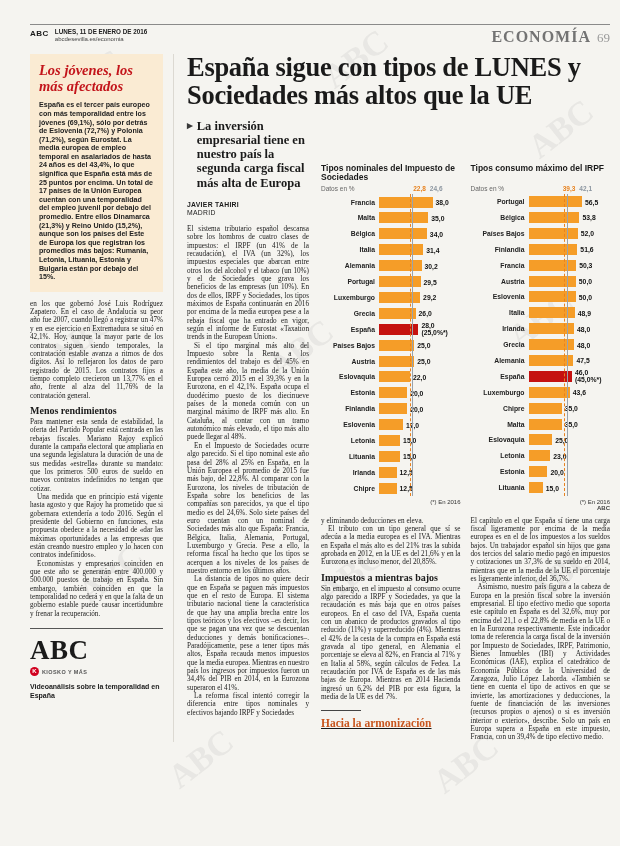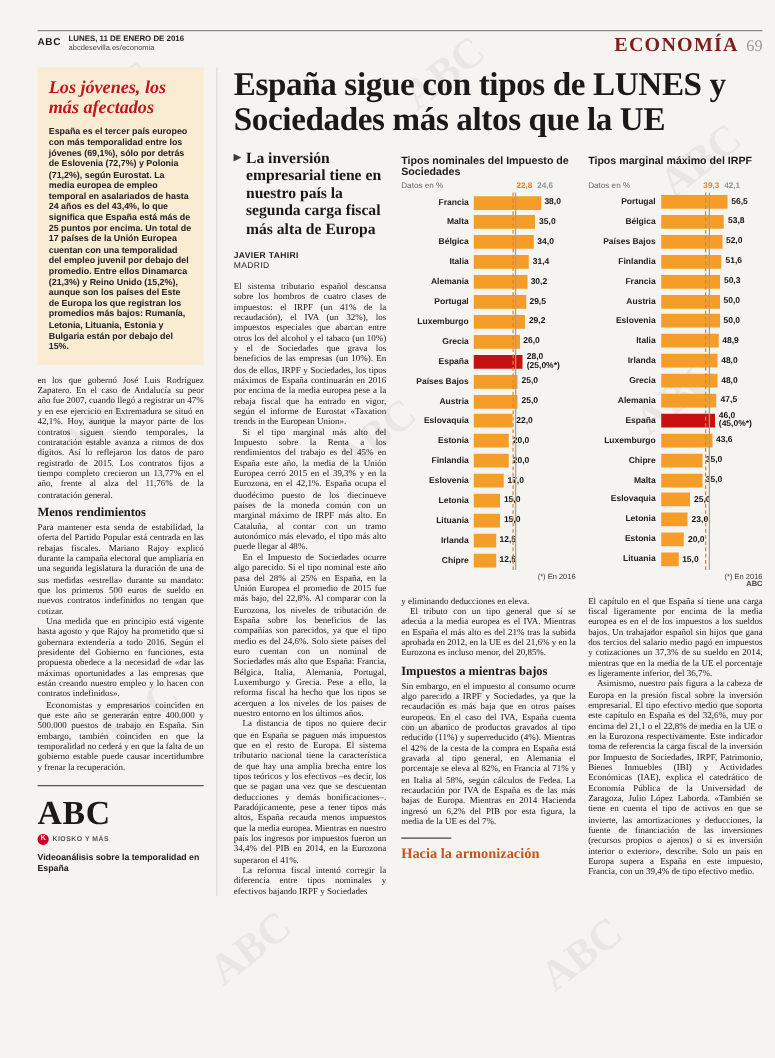--- a/index.html
+++ b/index.html
@@ -10,21 +10,21 @@
   .wm{position:absolute;font:700 34px "Liberation Serif",serif;color:rgba(60,60,60,0.065);
       transform:rotate(-38deg);pointer-events:none;z-index:0;}
   .inner>*{position:relative;z-index:1;}
   
   .header-row{border-top:1px solid #8a8a8a;padding-top:3px;display:flex;justify-content:space-between;align-items:flex-start;margin-bottom:8px;}
   .header-left{display:flex;gap:6px;align-items:flex-start;}
   .brand{font:700 8px "Liberation Sans",sans-serif;letter-spacing:.5px;margin-top:1px;}
   .hdates{font:700 6.3px/7.5px "Liberation Sans",sans-serif;color:#222;}
   .hurl{font:400 6px "Liberation Sans",sans-serif;color:#444;}
   .header-right{display:flex;align-items:baseline;gap:6px;}
-  .section{font:700 16px "Liberation Serif",serif;color:#7f1d1d;letter-spacing:1px;}
+  .section{font:700 16px "Liberation Serif",serif;color:#737373;letter-spacing:1px;}
   .pagenum{font:400 13px "Liberation Serif",serif;color:#9a9a9a;}
   
   .content{display:flex;gap:13px;}
   .sidebar{width:133px;flex:none;padding-right:10px;border-right:1px solid #dcd9d2;}
   .main{flex:1;min-width:0;}
   h1{font:700 26.5px/1.05 "Liberation Serif",serif;letter-spacing:-.3px;margin:0 0 9px;}
   .main-row{display:flex;gap:12px;}
   .col2{width:122px;flex:none;}
   .chart-zone{flex:1;min-width:0;}
   
@@ -48,21 +48,21 @@
   .klabel{font:700 5.5px "Liberation Sans",sans-serif;color:#555;letter-spacing:.4px;}
   .promo-caption{font:700 7px/8.6px "Liberation Sans",sans-serif;}
   
   .chart-head h2{font:700 12.5px "Liberation Sans",sans-serif;margin:0 0 3px;}
   .legend{display:flex;align-items:center;gap:4px;font:400 6.5px "Liberation Sans",sans-serif;color:#555;
           border-bottom:1px solid #e2dfd8;padding-bottom:3px;}
   .sw{width:13px;height:0;flex:none;}
   .sw-ue{border-top:2px dashed #E8821E;}
   .sw-euro{border-top:2px solid #98A2AC;margin-left:8px;}
   .charts-row{display:flex;gap:10px;}
-  .chart{flex:1;min-width:0;}
+  .chart{flex:1;min-width:0;margin-top:40px;}
   .chart h3{font:700 8.5px/1.15 "Liberation Sans",sans-serif;margin:5px 0 2px;min-height:19px;}
   .chart-units{display:flex;align-items:baseline;font:400 6.5px "Liberation Sans",sans-serif;color:#666;margin-bottom:2px;}
   .chart-units .sp{flex:1;}
   .mv{font-weight:700;}
   .mv-ue{color:#E8821E;}
   .mv-euro{color:#8C96A0;margin-left:4px;}
   .endpad{width:18px;flex:none;}
   .rows{position:relative;margin-top:1px;}
   .crow{display:flex;align-items:center;height:15.9px;}
   .clabel{width:54px;padding-right:4px;text-align:right;font:700 6.8px "Liberation Sans",sans-serif;color:#222;flex:none;}
@@ -73,21 +73,21 @@
         color:#111;white-space:pre-line;}
   .overlay{position:absolute;left:54px;right:0;top:0;bottom:0;pointer-events:none;}
   .mline{position:absolute;top:0;bottom:0;width:0;}
   .mline-ue{border-left:1px dashed #E8821E;}
   .mline-euro{border-left:1px solid #98A2AC;}
   .footnote{text-align:right;font:400 6px "Liberation Sans",sans-serif;color:#333;margin-top:3px;}
   .credit{text-align:right;font:700 6px "Liberation Sans",sans-serif;color:#444;}
   
   .below-row{display:flex;gap:10px;margin-top:6px;}
   .col3,.col4{flex:1;min-width:0;}
-  .harmon-box{margin-top:9px;}
+  .harmon-box{margin-top:9px;text-decoration:underline;}
   .hr-short{border-top:1px solid #444;width:40px;margin-bottom:6px;}
   .kicker{font:700 11.5px "Liberation Serif",serif;color:#C8551E;margin-bottom:2px;}
   .quote{font:700 12px/1.18 "Liberation Serif",serif;color:#111;}
 </style>
 </head>
 <body>
 
 <div class="page">
   <div id="wm-layer">
       <span class="wm" style="left: 55px; top: 60px;">ABC</span>
@@ -314,21 +314,21 @@
                     </div>
                     <div class="overlay">
                       <div class="mline mline-ue" style="left: calc(60% - 16.8px);"></div>
                       <div class="mline mline-euro" style="left: calc(64.7368% - 18.1263px);"></div>
                     </div>
                   </div>
                 <div class="footnote">(*) En 2016</div>
               </div>
 
               <div class="chart">
-                <h3>Tipos marginal máximo del IRPF</h3>
+                <h3>Tipos consumo máximo del IRPF</h3>
                 <div class="chart-units">
                   <span>Datos en %</span>
                   <span class="sp"></span>
                   <span class="mv mv-ue">39,3</span>
                   <span class="mv mv-euro">42,1</span>
                   <span class="endpad"></span>
                 </div>
                 <div class="rows">
                     <div class="crow">
                       <span class="clabel">Portugal</span>

